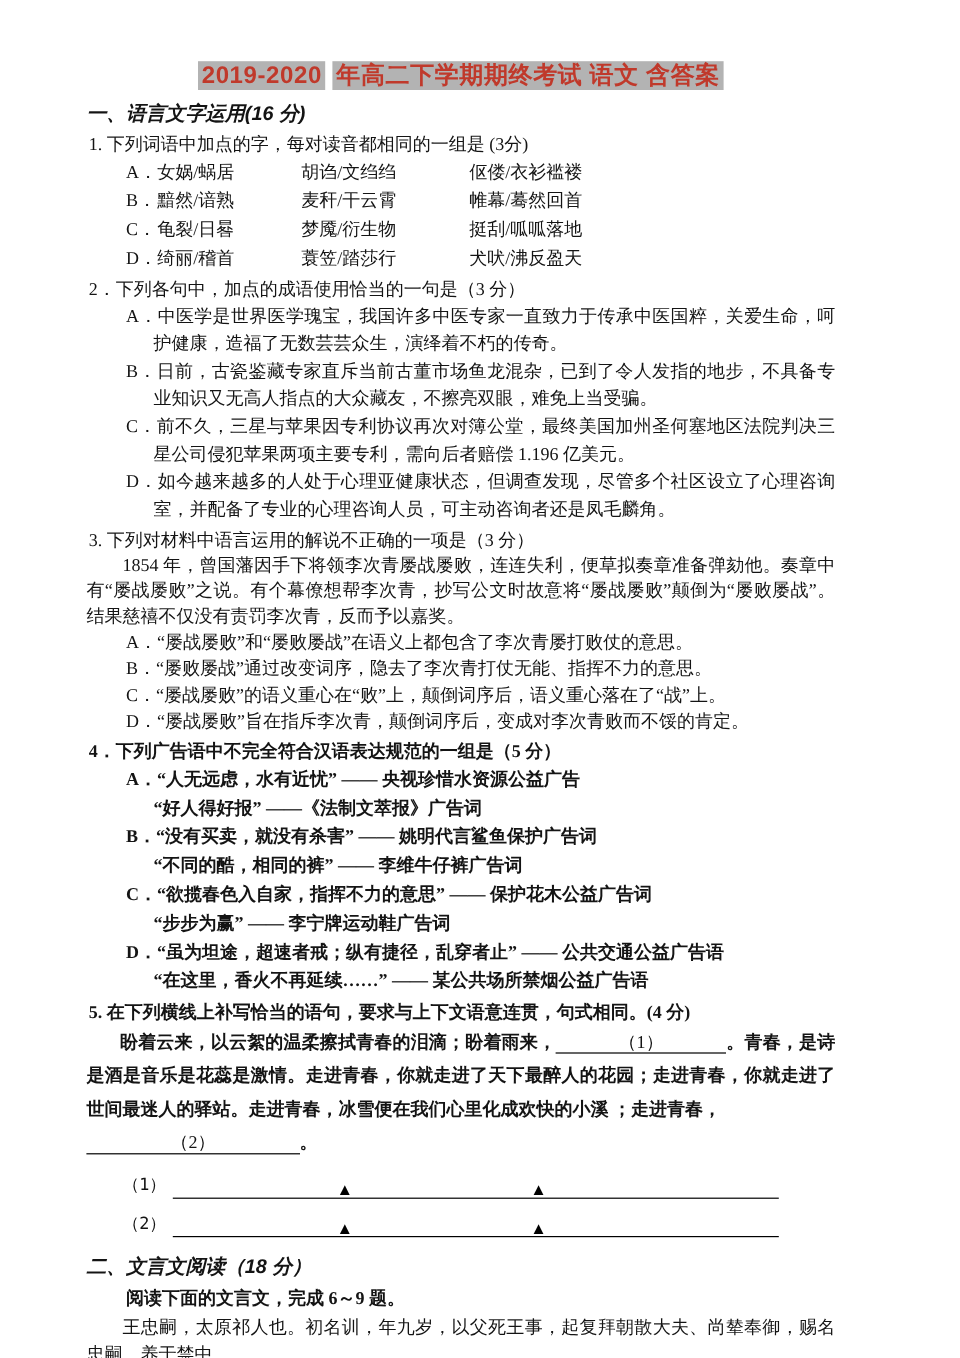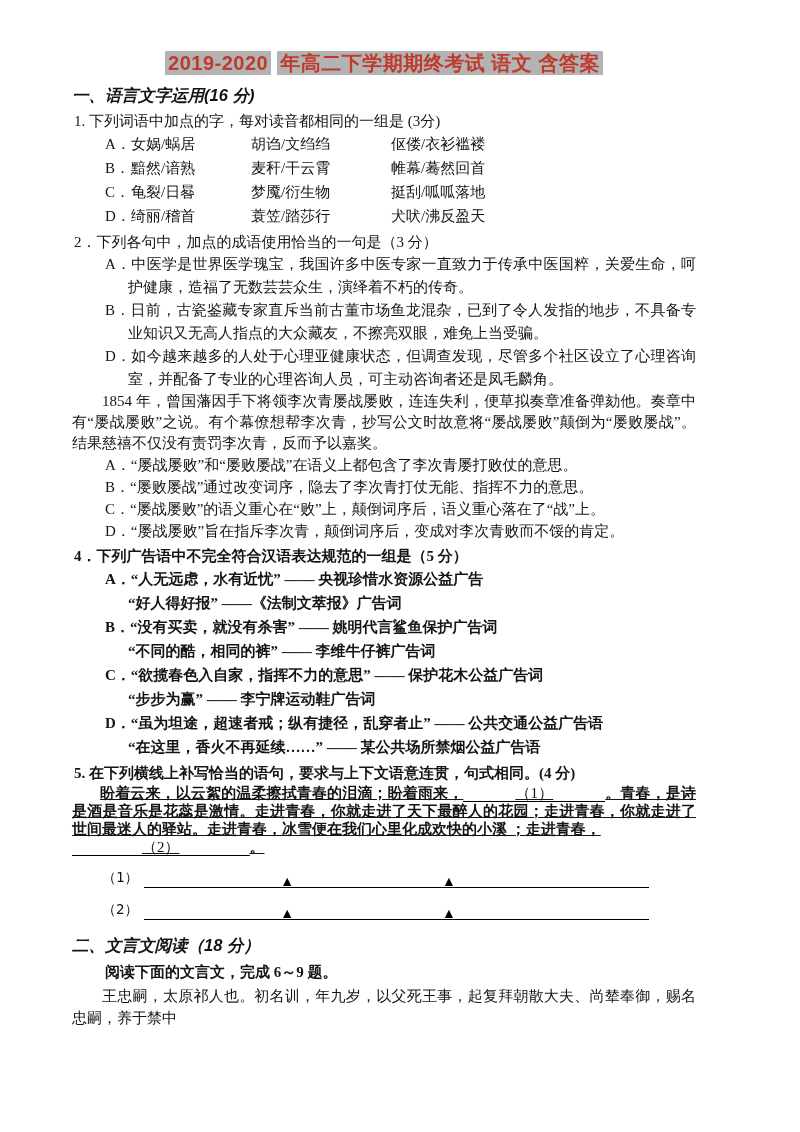--- a/index.html
+++ b/index.html
@@ -35,21 +35,21 @@
   .q1c3 { flex:1; }
   .opt {
     margin-left:33px; padding-left:23px; text-indent:-23px;
     line-height:23px;
   }
   .opt-single { margin-left:33px; line-height:22px; text-align:left; }
   .passage { margin:0; text-indent:30px; line-height:21px; }
   .q4line1 { margin-left:33px; line-height:24px; text-align:left; font-weight:bold; }
   .q4line2 { margin-left:56px; line-height:24px; text-align:left; font-weight:bold; }
   .bold { font-weight:bold; }
-  .q5para { margin:0; text-indent:28px; line-height:18px; font-weight:bold;text-decoration:underline; }
+  .q5para { margin:0; text-indent:28px; line-height:28px; font-weight:bold; }
   .blank1 { font-weight:normal; border-bottom:1px solid #000; padding:0 52px; }
   .blank2 { font-weight:normal; border-bottom:1px solid #000; padding:0 70px; }
   .ansrow { display:flex; align-items:flex-end; margin:8px 0 0 30px; height:24px; }
   .anslabel { width:42px; flex:none; font-family:"DejaVu Sans Mono", monospace; font-size:14px; }
   .ansrule { position:relative; width:505px; flex:none; border-bottom:1.5px solid #000; height:22px; }
   .tri { position:absolute; bottom:-2px; font-size:14px; line-height:14px; color:#000; }
   .tri.t1 { left:27%; }
   .tri.t2 { left:59%; }
   .intro { margin:4px 0 0 33px; font-weight:bold; line-height:22px; text-align:left; }
   .p2 { margin:2px 0 0 0; text-indent:30px; line-height:22px; font-weight:normal; }
@@ -86,22 +86,24 @@
   <div class="q1row">
     <span class="q1label">D．</span>
     <span class="q1c1">绮丽/稽首</span>
     <span class="q1c2">蓑笠/踏莎行</span>
     <span class="q1c3">犬吠/沸反盈天</span>
   </div>
 
   <div class="stem">2．下列各句中，加点的成语使用恰当的一句是（3 分）</div>
   <div class="opt">A．中医学是世界医学瑰宝，我国许多中医专家一直致力于传承中医国粹，关爱生命，呵护健康，造福了无数芸芸众生，演绎着不朽的传奇。</div>
   <div class="opt">B．日前，古瓷鉴藏专家直斥当前古董市场鱼龙混杂，已到了令人发指的地步，不具备专业知识又无高人指点的大众藏友，不擦亮双眼，难免上当受骗。</div>
+  <div class="opt">C．前不久，三星与苹果因专利协议再次对簿公堂，最终美国加州圣何塞地区法院判决三星公司侵犯苹果两项主要专利，需向后者赔偿 1.196 亿美元。</div>
   <div class="opt">D．如今越来越多的人处于心理亚健康状态，但调查发现，尽管多个社区设立了心理咨询室，并配备了专业的心理咨询人员，可主动咨询者还是凤毛麟角。</div>
 
+  <div class="stem">3. 下列对材料中语言运用的解说不正确的一项是（3 分）</div>
   <p class="passage">1854 年，曾国藩因手下将领李次青屡战屡败，连连失利，便草拟奏章准备弹劾他。奏章中有“屡战屡败”之说。有个幕僚想帮李次青，抄写公文时故意将“屡战屡败”颠倒为“屡败屡战”。结果慈禧不仅没有责罚李次青，反而予以嘉奖。</p>
   <div class="opt-single">A．“屡战屡败”和“屡败屡战”在语义上都包含了李次青屡打败仗的意思。</div>
   <div class="opt-single">B．“屡败屡战”通过改变词序，隐去了李次青打仗无能、指挥不力的意思。</div>
   <div class="opt-single">C．“屡战屡败”的语义重心在“败”上，颠倒词序后，语义重心落在了“战”上。</div>
   <div class="opt-single">D．“屡战屡败”旨在指斥李次青，颠倒词序后，变成对李次青败而不馁的肯定。</div>
 
   <div class="stem bold">4．下列广告语中不完全符合汉语表达规范的一组是（5 分）</div>
   <div class="q4line1">A．“人无远虑，水有近忧” —— 央视珍惜水资源公益广告</div>
   <div class="q4line2">“好人得好报” ——《法制文萃报》广告词</div>
   <div class="q4line1">B．“没有买卖，就没有杀害” —— 姚明代言鲨鱼保护广告词</div>

